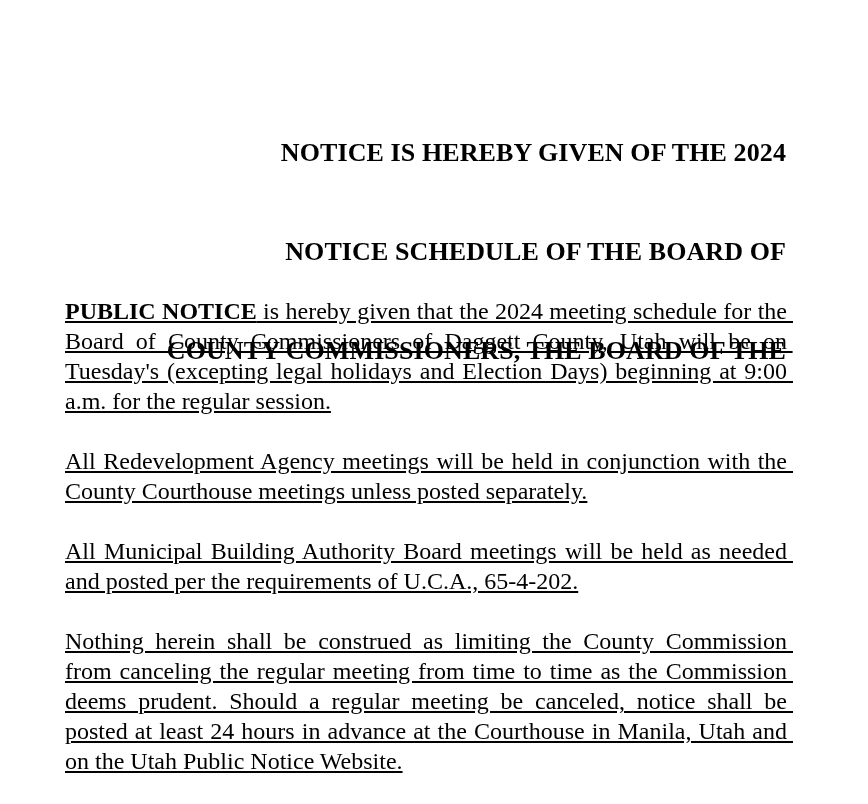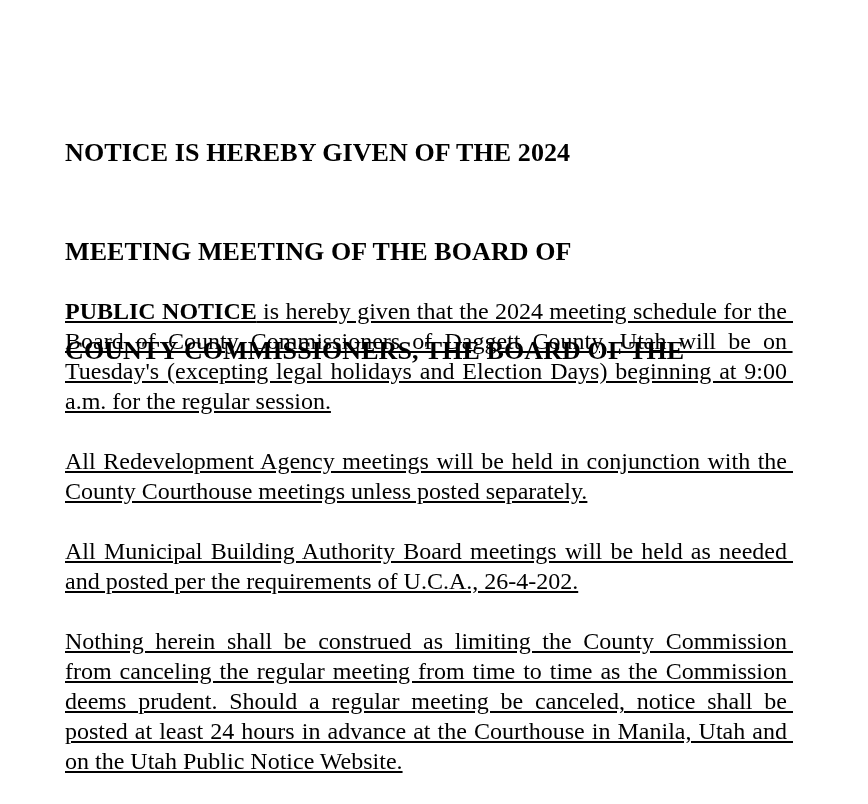--- a/index.html
+++ b/index.html
@@ -20,21 +20,21 @@
     width: 868px;
     height: 804px;
     background: #ffffff;
     box-sizing: border-box;
   }
   .doc-title {
     position: absolute;
     left: 65px;
     top: 70px;
     width: 721px;
-    text-align: left;
+    text-align: right;
     font-weight: bold;
     font-size: 26px;
     line-height: 33px;
     letter-spacing: 0.1px;
     white-space: pre-wrap;
   }
   .title-line {
     display: block;
   }
   .body-block {
@@ -63,29 +63,29 @@
     display: inline;
   }
 </style>
 </head>
 <body>
 
 <div class="page">
 
   <div class="doc-title">
     <span class="title-line">NOTICE IS HEREBY GIVEN OF THE 2024</span>
-    <span class="title-line">MEETING MEETING OF THE BOARD OF</span>
+    <span class="title-line">NOTICE SCHEDULE OF THE BOARD OF</span>
     <span class="title-line">COUNTY COMMISSIONERS, THE BOARD OF THE</span>
   </div>
 
   <div class="body-block">
 
     <p class="para"><span class="para-lead">PUBLIC NOTICE</span><span> is hereby given that the 2024 meeting schedule for the Board of County Commissioners of Daggett County, Utah will be on Tuesday's (excepting legal holidays and Election Days) beginning at 9:00 a.m. for the regular session.</span></p>
 
     <p class="para"><span>All Redevelopment Agency meetings will be held in conjunction with the County Courthouse meetings unless posted separately.</span></p>
 
-    <p class="para"><span>All Municipal Building Authority Board meetings will be held as needed and posted per the requirements of U.C.A., 26-4-202.</span></p>
+    <p class="para"><span>All Municipal Building Authority Board meetings will be held as needed and posted per the requirements of U.C.A., 65-4-202.</span></p>
 
     <p class="para"><span>Nothing herein shall be construed as limiting the County Commission from canceling the regular meeting from time to time as the Commission deems prudent. Should a regular meeting be canceled, notice shall be posted at least 24 hours in advance at the Courthouse in Manila, Utah and on the Utah Public Notice Website.</span></p>
 
   </div>
 
 </div>
 
 </body></html>

